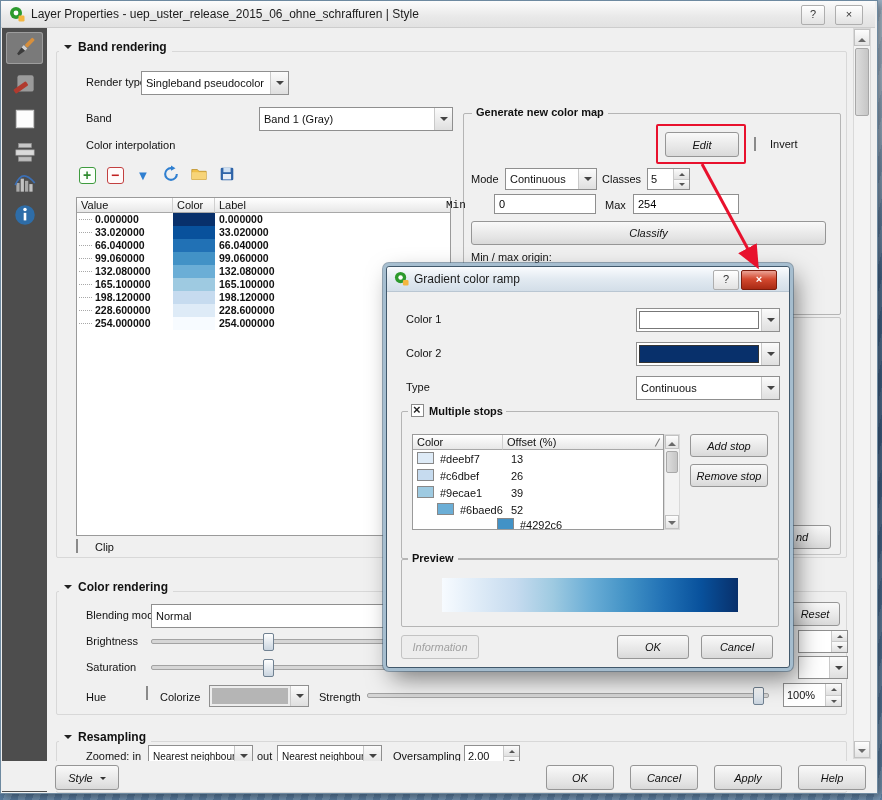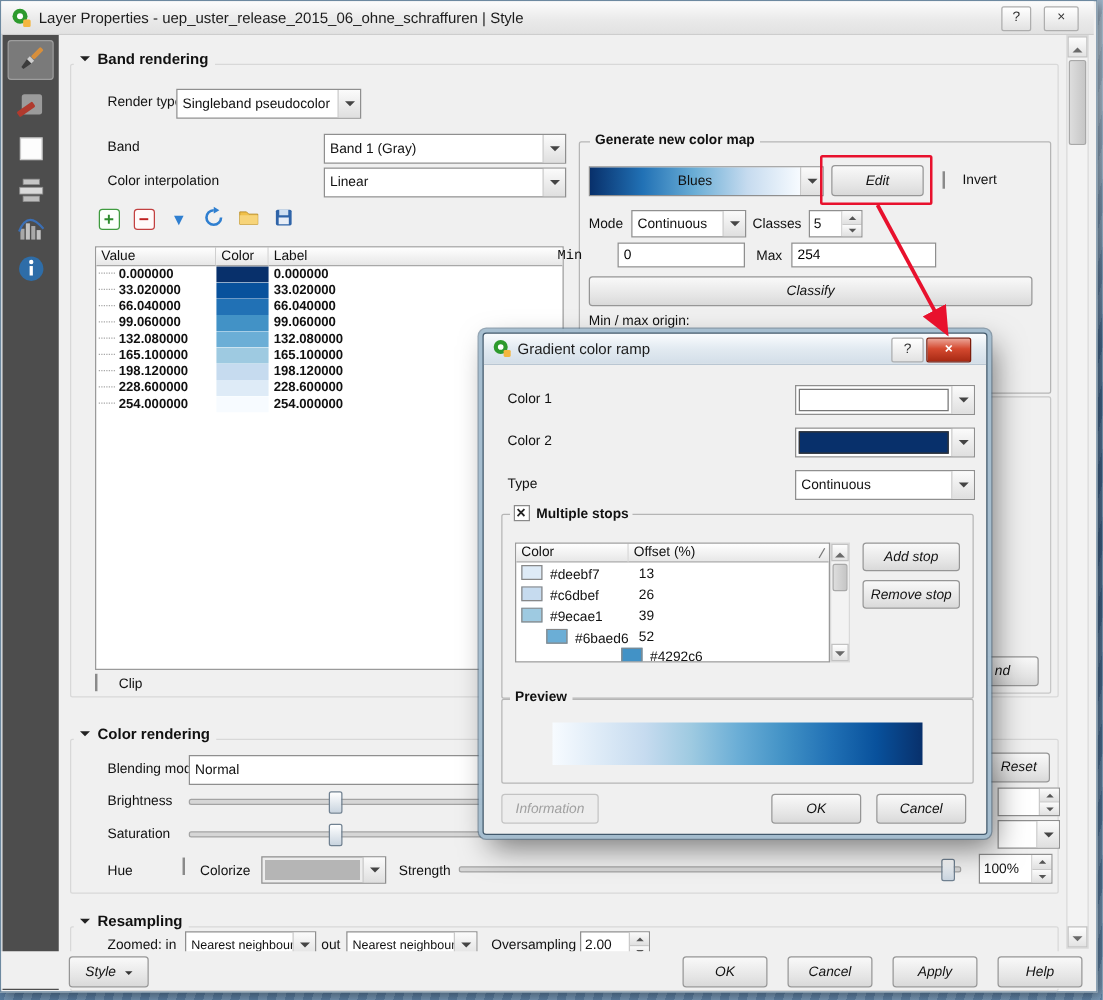--- a/index.html
+++ b/index.html
@@ -162,24 +162,20 @@
     <span class="carrow"></span>
   </div>
 
   <span class="abs lbl" style="left:85px;top:110px;">Band</span>
   <div class="abs combo" style="left:258px;top:106px;width:192px;height:22px;">
     <span class="cval">Band 1 (Gray)</span>
     <span class="carrow"></span>
   </div>
 
   <span class="abs lbl" style="left:85px;top:137px;">Color interpolation</span>
-  <div class="abs combo" style="left:258px;top:133px;width:192px;height:22px;">
-    <span class="cval">Linear</span>
-    <span class="carrow"></span>
-  </div>
 
   
   <div class="abs tbtn" style="left:75px;top:163px;">
       <span class="gicon icon-add">+</span>
     </div>
   <div class="abs tbtn" style="left:103px;top:163px;">
       <span class="gicon icon-remove">−</span>
     </div>
   <div class="abs tbtn" style="left:131px;top:163px;">
       <span class="icon-down">▼</span>
@@ -281,26 +277,20 @@
   
   <span class="abs cb" style="left:75px;top:539px;"></span>
   <span class="abs lbl" style="left:94px;top:539px;">Clip</span>
 
   
   <div class="abs grp" style="left:462px;top:112px;width:376px;height:200px;">
     <span class="grp-title">Generate new color map</span>
   </div>
   <div class="abs grp" style="left:462px;top:316px;width:376px;height:236px;border-color:#c7c7c7;"></div>
 
-  <div class="abs combo" style="left:470px;top:132px;width:186px;height:22px;">
-    <span class="rampfill" style="background: linear-gradient(to right, rgb(8, 48, 107), rgb(33, 113, 181), rgb(107, 174, 214), rgb(198, 219, 239), rgb(247, 251, 255));">
-        <span class="rampname">Blues</span>
-      </span>
-    <span class="carrow"></span>
-  </div>
   <div class="abs btn" style="left:664px;top:131px;width:72px;height:23px;">Edit</div>
   <span class="abs cb" style="left:751px;top:137px;"></span>
   <span class="abs lbl" style="left:769px;top:136px;">Invert</span>
 
   <span class="abs lbl" style="left:470px;top:171px;">Mode</span>
   <div class="abs combo" style="left:504px;top:167px;width:90px;height:20px;">
     <span class="cval">Continuous</span>
     <span class="carrow"></span>
   </div>
   <span class="abs lbl" style="left:601px;top:171px;">Classes</span>
@@ -308,21 +298,21 @@
     <span class="spinval">5</span>
     <span class="spinbtns">
         <span class="sb up"></span>
         <span class="sb dn"></span>
       </span>
   </div>
 
   <span class="abs lbl" style="left:445px;top:197px;font-family:Liberation Mono, monospace;">Min</span>
   <input class="abs input" style="left: 493px; top: 193px; width: 102px; height: 20px;" value="0">
   <span class="abs lbl" style="left:604px;top:197px;">Max</span>
-  <input class="abs input" style="left: 632px; top: 193px; width: 116px; height: 20px;" value="254">
+  <input class="abs input" style="left: 632px; top: 193px; width: 106px; height: 20px;" value="254">
 
   <div class="abs btn" style="left:470px;top:220px;width:353px;height:22px;">Classify</div>
   <span class="abs lbl" style="left:470px;top:249px;">Min / max origin:</span>
 
   <div class="abs btn" style="left:772px;top:524px;width:56px;height:22px;">nd</div>
 
   
   <div class="abs secbox" style="left:55px;top:590px;width:789px;height:122px;"></div>
   <div class="abs sechead" style="left:58px;top:578px;">
     <span class="sec-arrow"></span>

